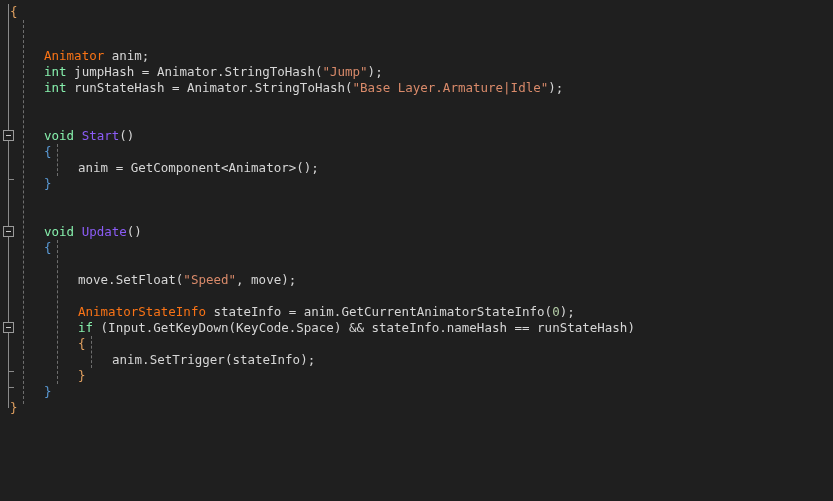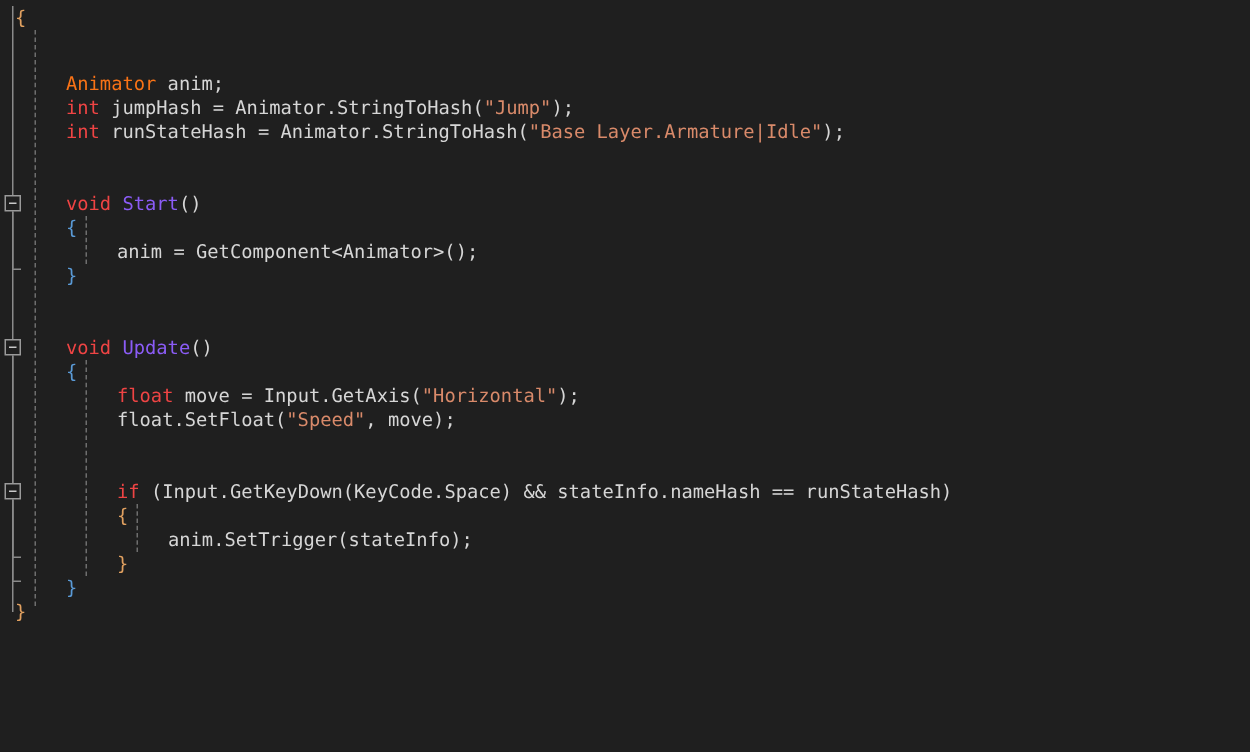--- a/index.html
+++ b/index.html
@@ -82,21 +82,21 @@
     width: 833px;
     white-space: pre;
     color: #d6d6d6;
   }
   .line {
     height: 16px;
     white-space: pre;
   }
 
   
-  .kw   { color: #ef4444; }   
+  .kw   { color: #86efac; }   
   .type { color: #f97316; }   
   .str  { color: #d98a6a; }   
   .fn   { color: #8b5cf6; }   
   .num  { color: #b5cea8; }
   .pln  { color: #d6d6d6; }
   .br0  { color: #e0a060; }   
   .br1  { color: #5a9ad6; }   
 </style>
 </head>
 <body>
@@ -141,24 +141,24 @@
     <div class="line" style="position:absolute; top:144px; left:44px;"><span class="br1">{</span></div>
 
     <div class="line" style="position:absolute; top:160px; left:78px;"><span class="pln">anim = GetComponent&lt;Animator&gt;();</span></div>
 
     <div class="line" style="position:absolute; top:176px; left:44px;"><span class="br1">}</span></div>
 
     <div class="line" style="position:absolute; top:224px; left:44px;"><span class="kw">void</span><span class="pln"> </span><span class="fn">Update</span><span class="pln">()</span></div>
 
     <div class="line" style="position:absolute; top:240px; left:44px;"><span class="br1">{</span></div>
 
-    <div class="line" style="position:absolute; top:256px; left:78px;"><span class="kw">float</span><span class="pln"> move = Input.GetAxis(</span><span class="str">"Horizontal"</span><span class="pln">);</span></div>
 
-    <div class="line" style="position:absolute; top:272px; left:78px;"><span class="pln">float.SetFloat(</span><span class="str">"Speed"</span><span class="pln">, move);</span></div>
+    <div class="line" style="position:absolute; top:272px; left:78px;"><span class="pln">move.SetFloat(</span><span class="str">"Speed"</span><span class="pln">, move);</span></div>
 
+    <div class="line" style="position:absolute; top:304px; left:78px;"><span class="type">AnimatorStateInfo</span><span class="pln"> stateInfo = anim.GetCurrentAnimatorStateInfo(</span><span class="num">0</span><span class="pln">);</span></div>
 
     <div class="line" style="position:absolute; top:320px; left:78px;"><span class="kw">if</span><span class="pln"> (Input.GetKeyDown(KeyCode.Space) &amp;&amp; stateInfo.nameHash == runStateHash)</span></div>
 
     <div class="line" style="position:absolute; top:336px; left:78px;"><span class="br0">{</span></div>
 
     <div class="line" style="position:absolute; top:352px; left:112px;"><span class="pln">anim.SetTrigger(stateInfo);</span></div>
 
     <div class="line" style="position:absolute; top:368px; left:78px;"><span class="br0">}</span></div>
 
     <div class="line" style="position:absolute; top:384px; left:44px;"><span class="br1">}</span></div>

